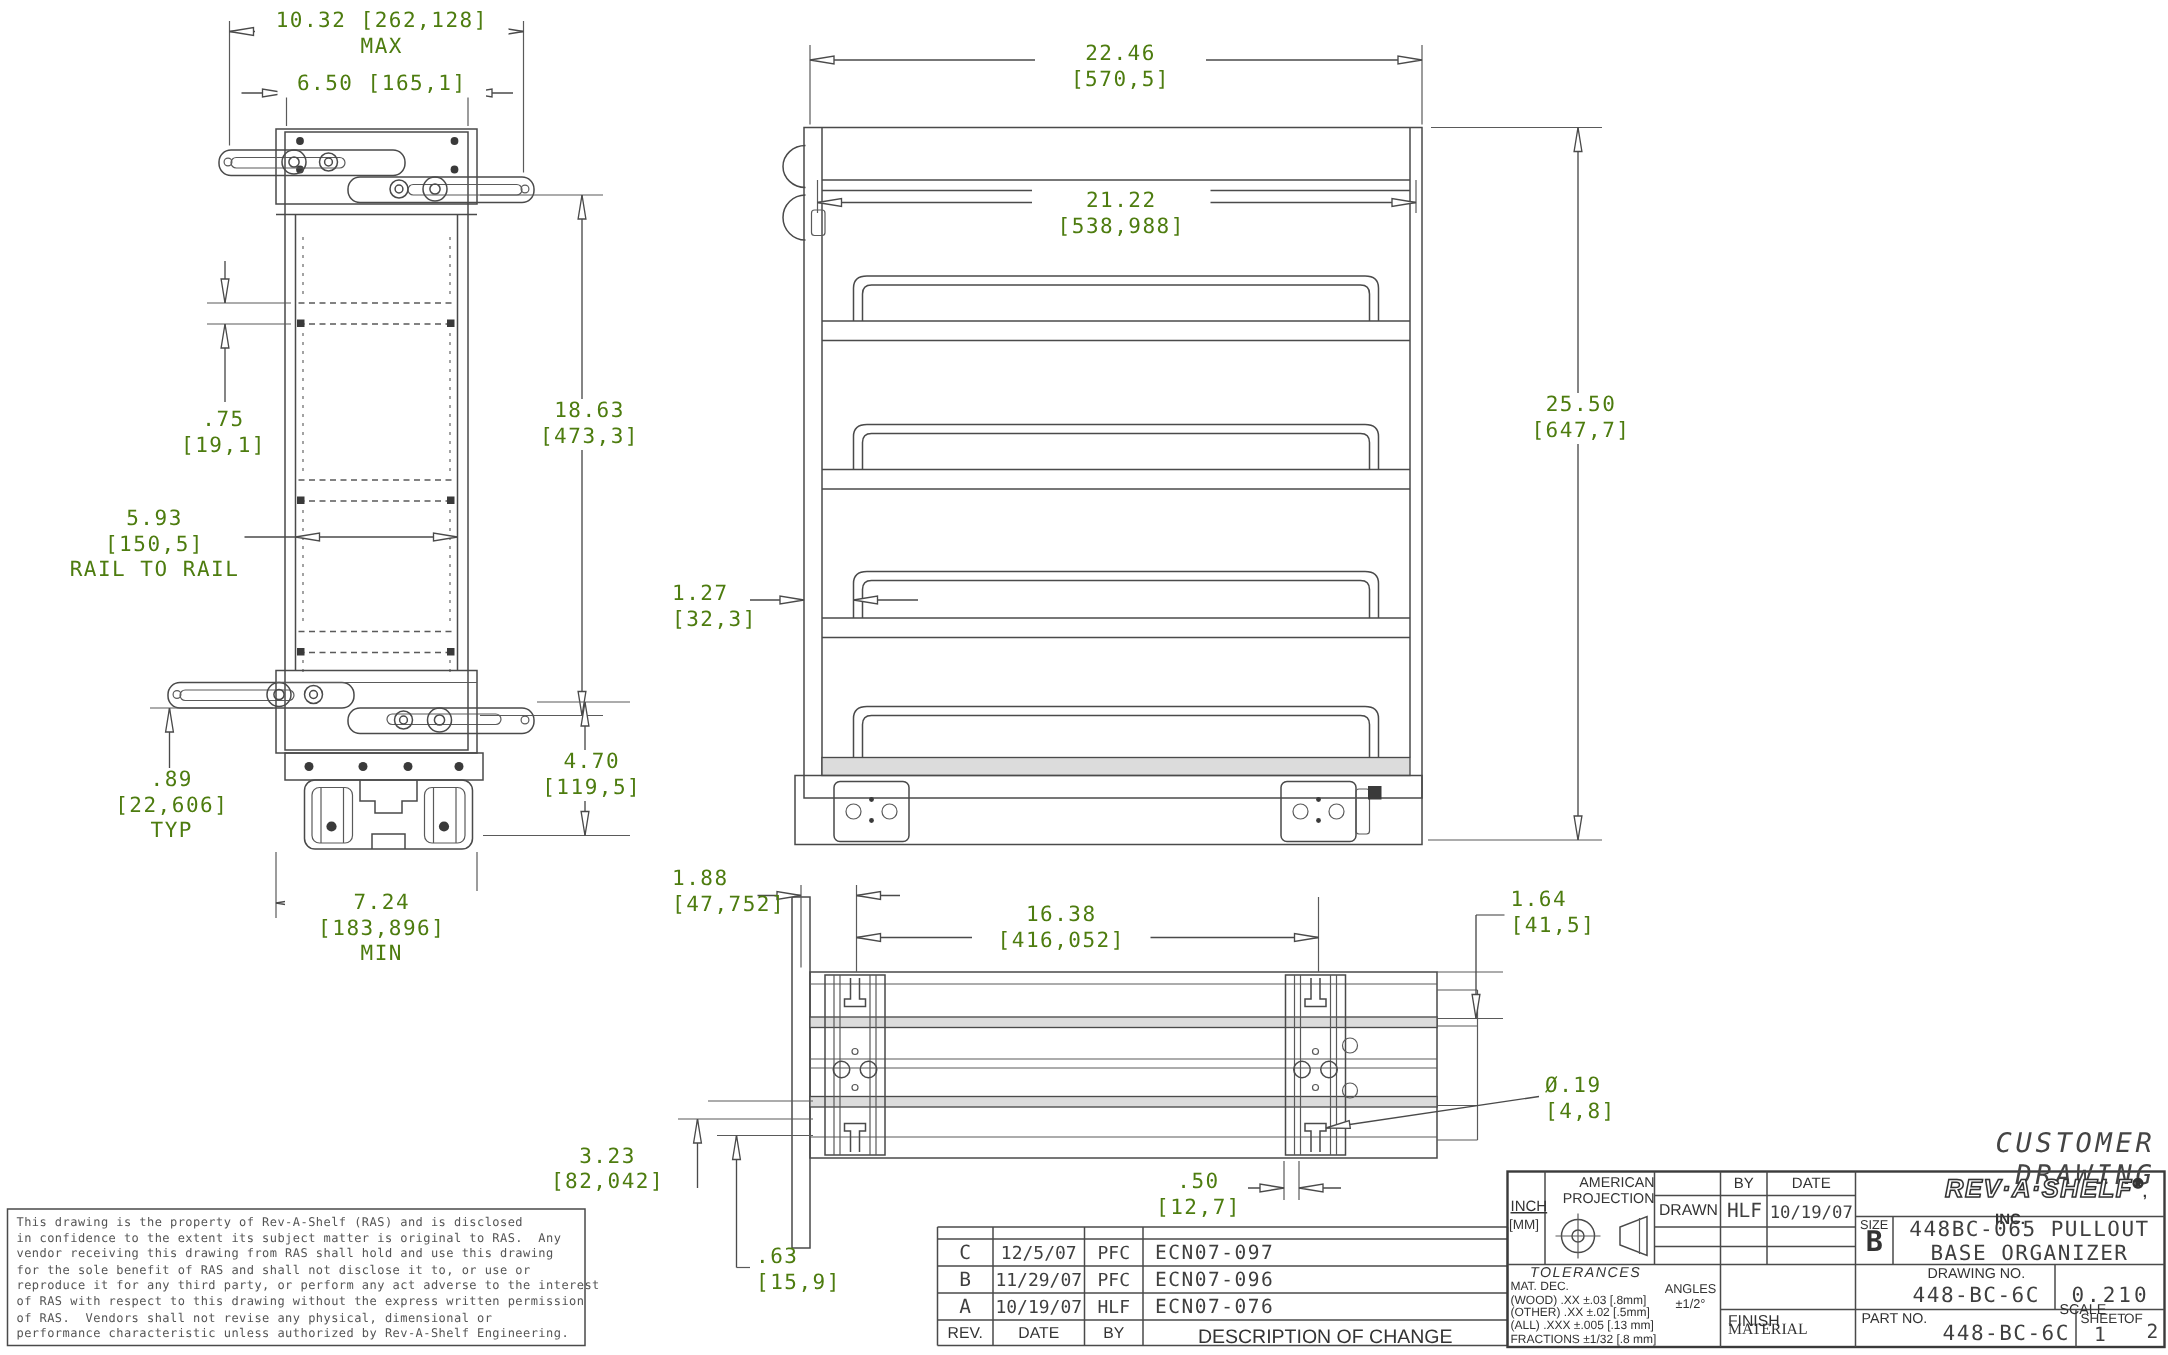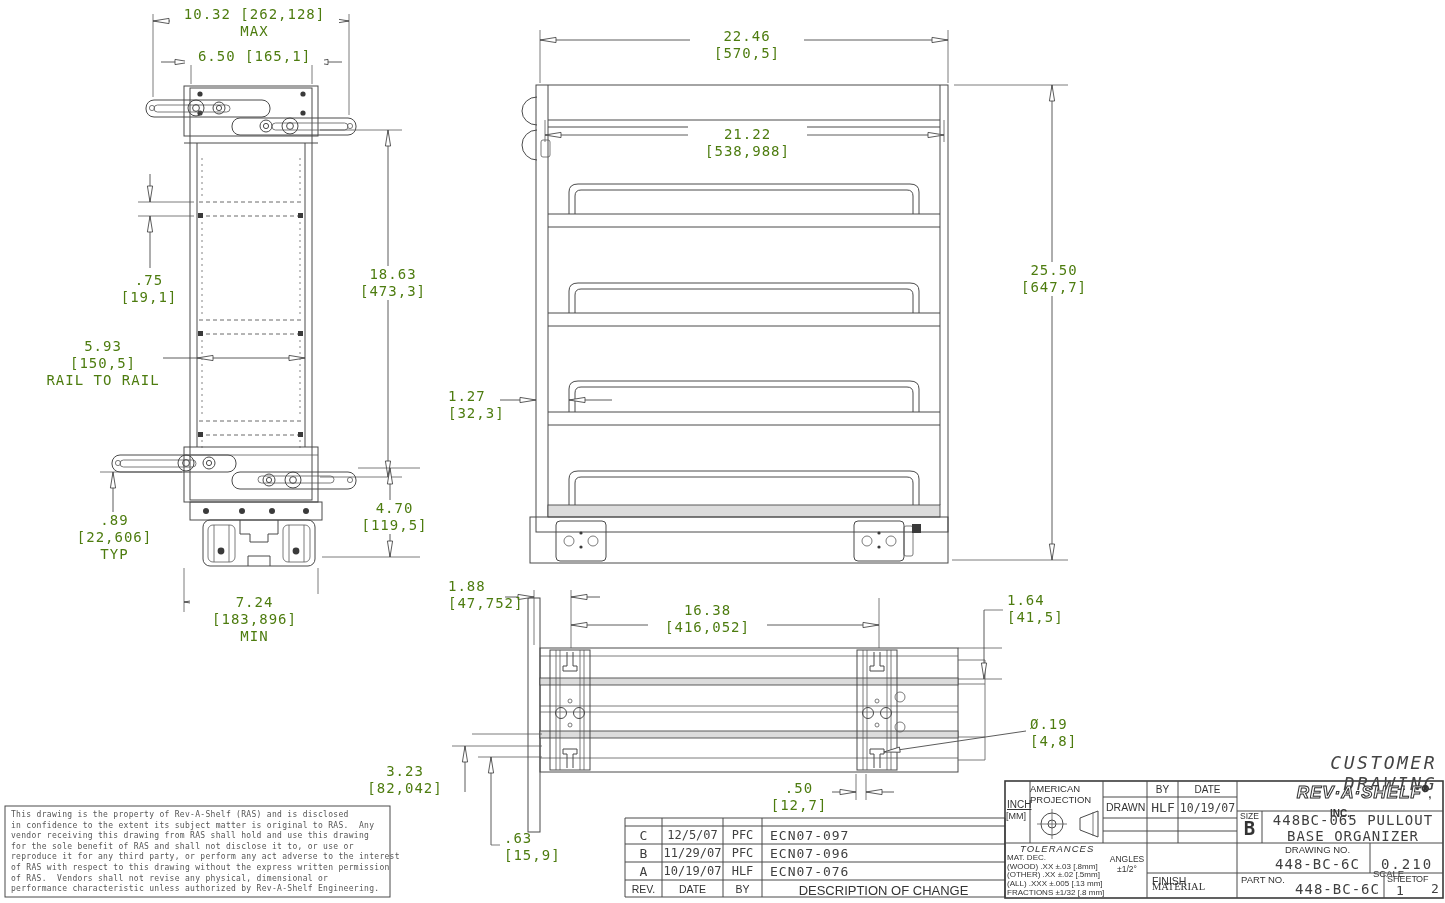--- a/index.html
+++ b/index.html
@@ -383,21 +383,21 @@
 <div class="val" style="left:662px;top:864px;width:61px;text-align:center;font-size:12px;">10/19/07</div>
 <div class="val" style="left:723px;top:864px;width:39px;text-align:center;font-size:12px;">HLF</div>
 <div class="val" style="left:770px;top:864px;width:200px;font-size:13px;letter-spacing:1px;">ECN07-076</div>
 <div class="lbl" style="left:625px;top:883px;width:37px;text-align:center;font-size:10.5px;">REV.</div>
 <div class="lbl" style="left:662px;top:883px;width:61px;text-align:center;font-size:10.5px;">DATE</div>
 <div class="lbl" style="left:723px;top:883px;width:39px;text-align:center;font-size:10.5px;">BY</div>
 <div class="lbl" style="left:762px;top:883px;width:243px;text-align:center;font-size:13px;">DESCRIPTION OF CHANGE</div>
 
 <div class="lbl" style="left:1007px;top:799px;font-size:10px;text-decoration:underline;">INCH</div>
 <div class="lbl" style="left:1006px;top:811px;font-size:9px;">[MM]</div>
-<div class="lbl" style="left:1030px;top:783px;width:73px;text-align:left;font-size:9.5px;line-height:11px;">AMERICAN
+<div class="lbl" style="left:1030px;top:783px;width:73px;text-align:right;font-size:9.5px;line-height:11px;">AMERICAN
 PROJECTION</div>
 <div class="lbl" style="left:1147px;top:784px;width:31px;text-align:center;font-size:10px;">BY</div>
 <div class="lbl" style="left:1178px;top:784px;width:59px;text-align:center;font-size:10px;">DATE</div>
 <div class="lbl" style="left:1106px;top:801px;font-size:10.5px;">DRAWN</div>
 <div class="val" style="left:1148px;top:800px;width:30px;text-align:center;font-size:13px;">HLF</div>
 <div class="val" style="left:1179px;top:801px;width:57px;text-align:center;font-size:11.5px;">10/19/07</div>
 <div class="lbl" style="left:1020px;top:843px;font-size:9.5px;font-style:italic;letter-spacing:1px;">TOLERANCES</div>
 <div class="lbl" style="left:1007px;top:854px;font-size:8px;line-height:8.7px;">MAT.   DEC.
 (WOOD) .XX ±.03 [.8mm]
 (OTHER) .XX ±.02 [.5mm]

